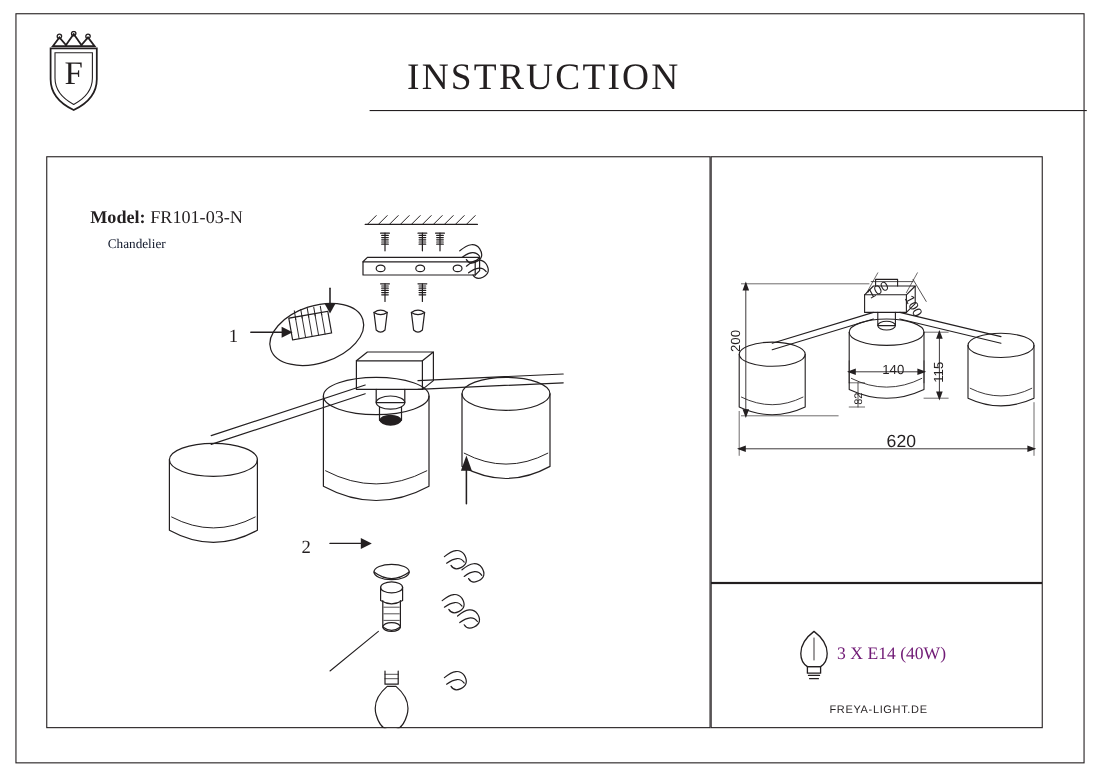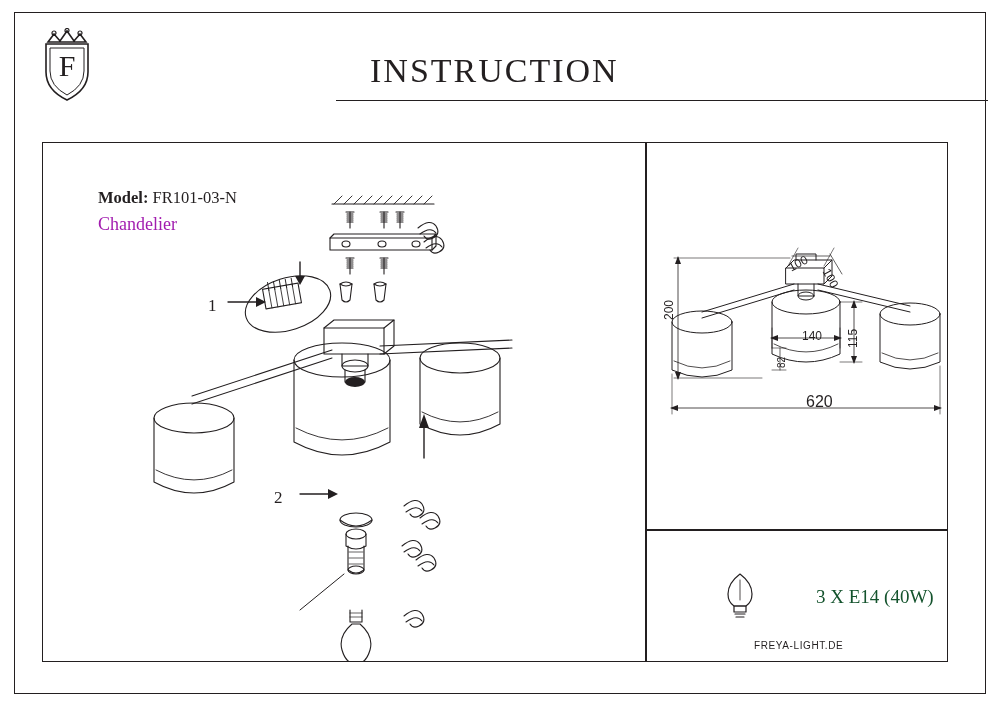--- a/index.html
+++ b/index.html
@@ -104,34 +104,34 @@
   }
   .frame-lamp {
     left: 646px;
     top: 530px;
     width: 302px;
     height: 132px;
   }
   
   .model-line {
     position: absolute;
-    left: 98px;
+    left: 82px;
     top: 188px;
     font-family: "Liberation Serif", serif;
     font-size: 16.5px;
     color: #231f20;
   }
   .model-line b { font-weight: 700; }
   .model-type {
     position: absolute;
     left: 98px;
     top: 214px;
     font-family: "Liberation Serif", serif;
-    font-size: 18px;
-    color: #a21caf;
+    font-size: 12px;
+    color: #0f172a;
   }
   
   .callout {
     position: absolute;
     font-family: "Liberation Serif", serif;
     font-size: 17px;
     color: #231f20;
   }
   .callout-1 { left: 208px; top: 296px; }
   .callout-2 { left: 274px; top: 488px; }
@@ -145,25 +145,25 @@
   .dim-200 { left: 662px; top: 320px; transform: rotate(-90deg); transform-origin: left top; }
   .dim-620 { left: 806px; top: 393px; font-size: 16px; }
   .dim-140 { left: 802px; top: 329px; }
   .dim-115 { left: 846px; top: 348px; transform: rotate(-90deg); transform-origin: left top; }
   .dim-100a { left: 786px; top: 262px; transform: rotate(-28deg); transform-origin: left top; }
   .dim-100b { left: 832px; top: 266px; transform: rotate(62deg); transform-origin: left top; }
   .dim-82 { left: 776px; top: 368px; transform: rotate(-90deg); transform-origin: left top; font-size: 10px;}
   
   .lamp-spec {
     position: absolute;
-    left: 816px;
+    left: 761px;
     top: 586px;
     font-family: "Liberation Serif", serif;
-    font-size: 19px;
-    color: #14532d;
+    font-size: 16px;
+    color: #701a75;
   }
   .site-url {
     position: absolute;
     left: 754px;
     top: 640px;
     width: 190px;
     text-align: left;
     font-family: "Liberation Sans", sans-serif;
     font-size: 10px;
     letter-spacing: 0.6px;

